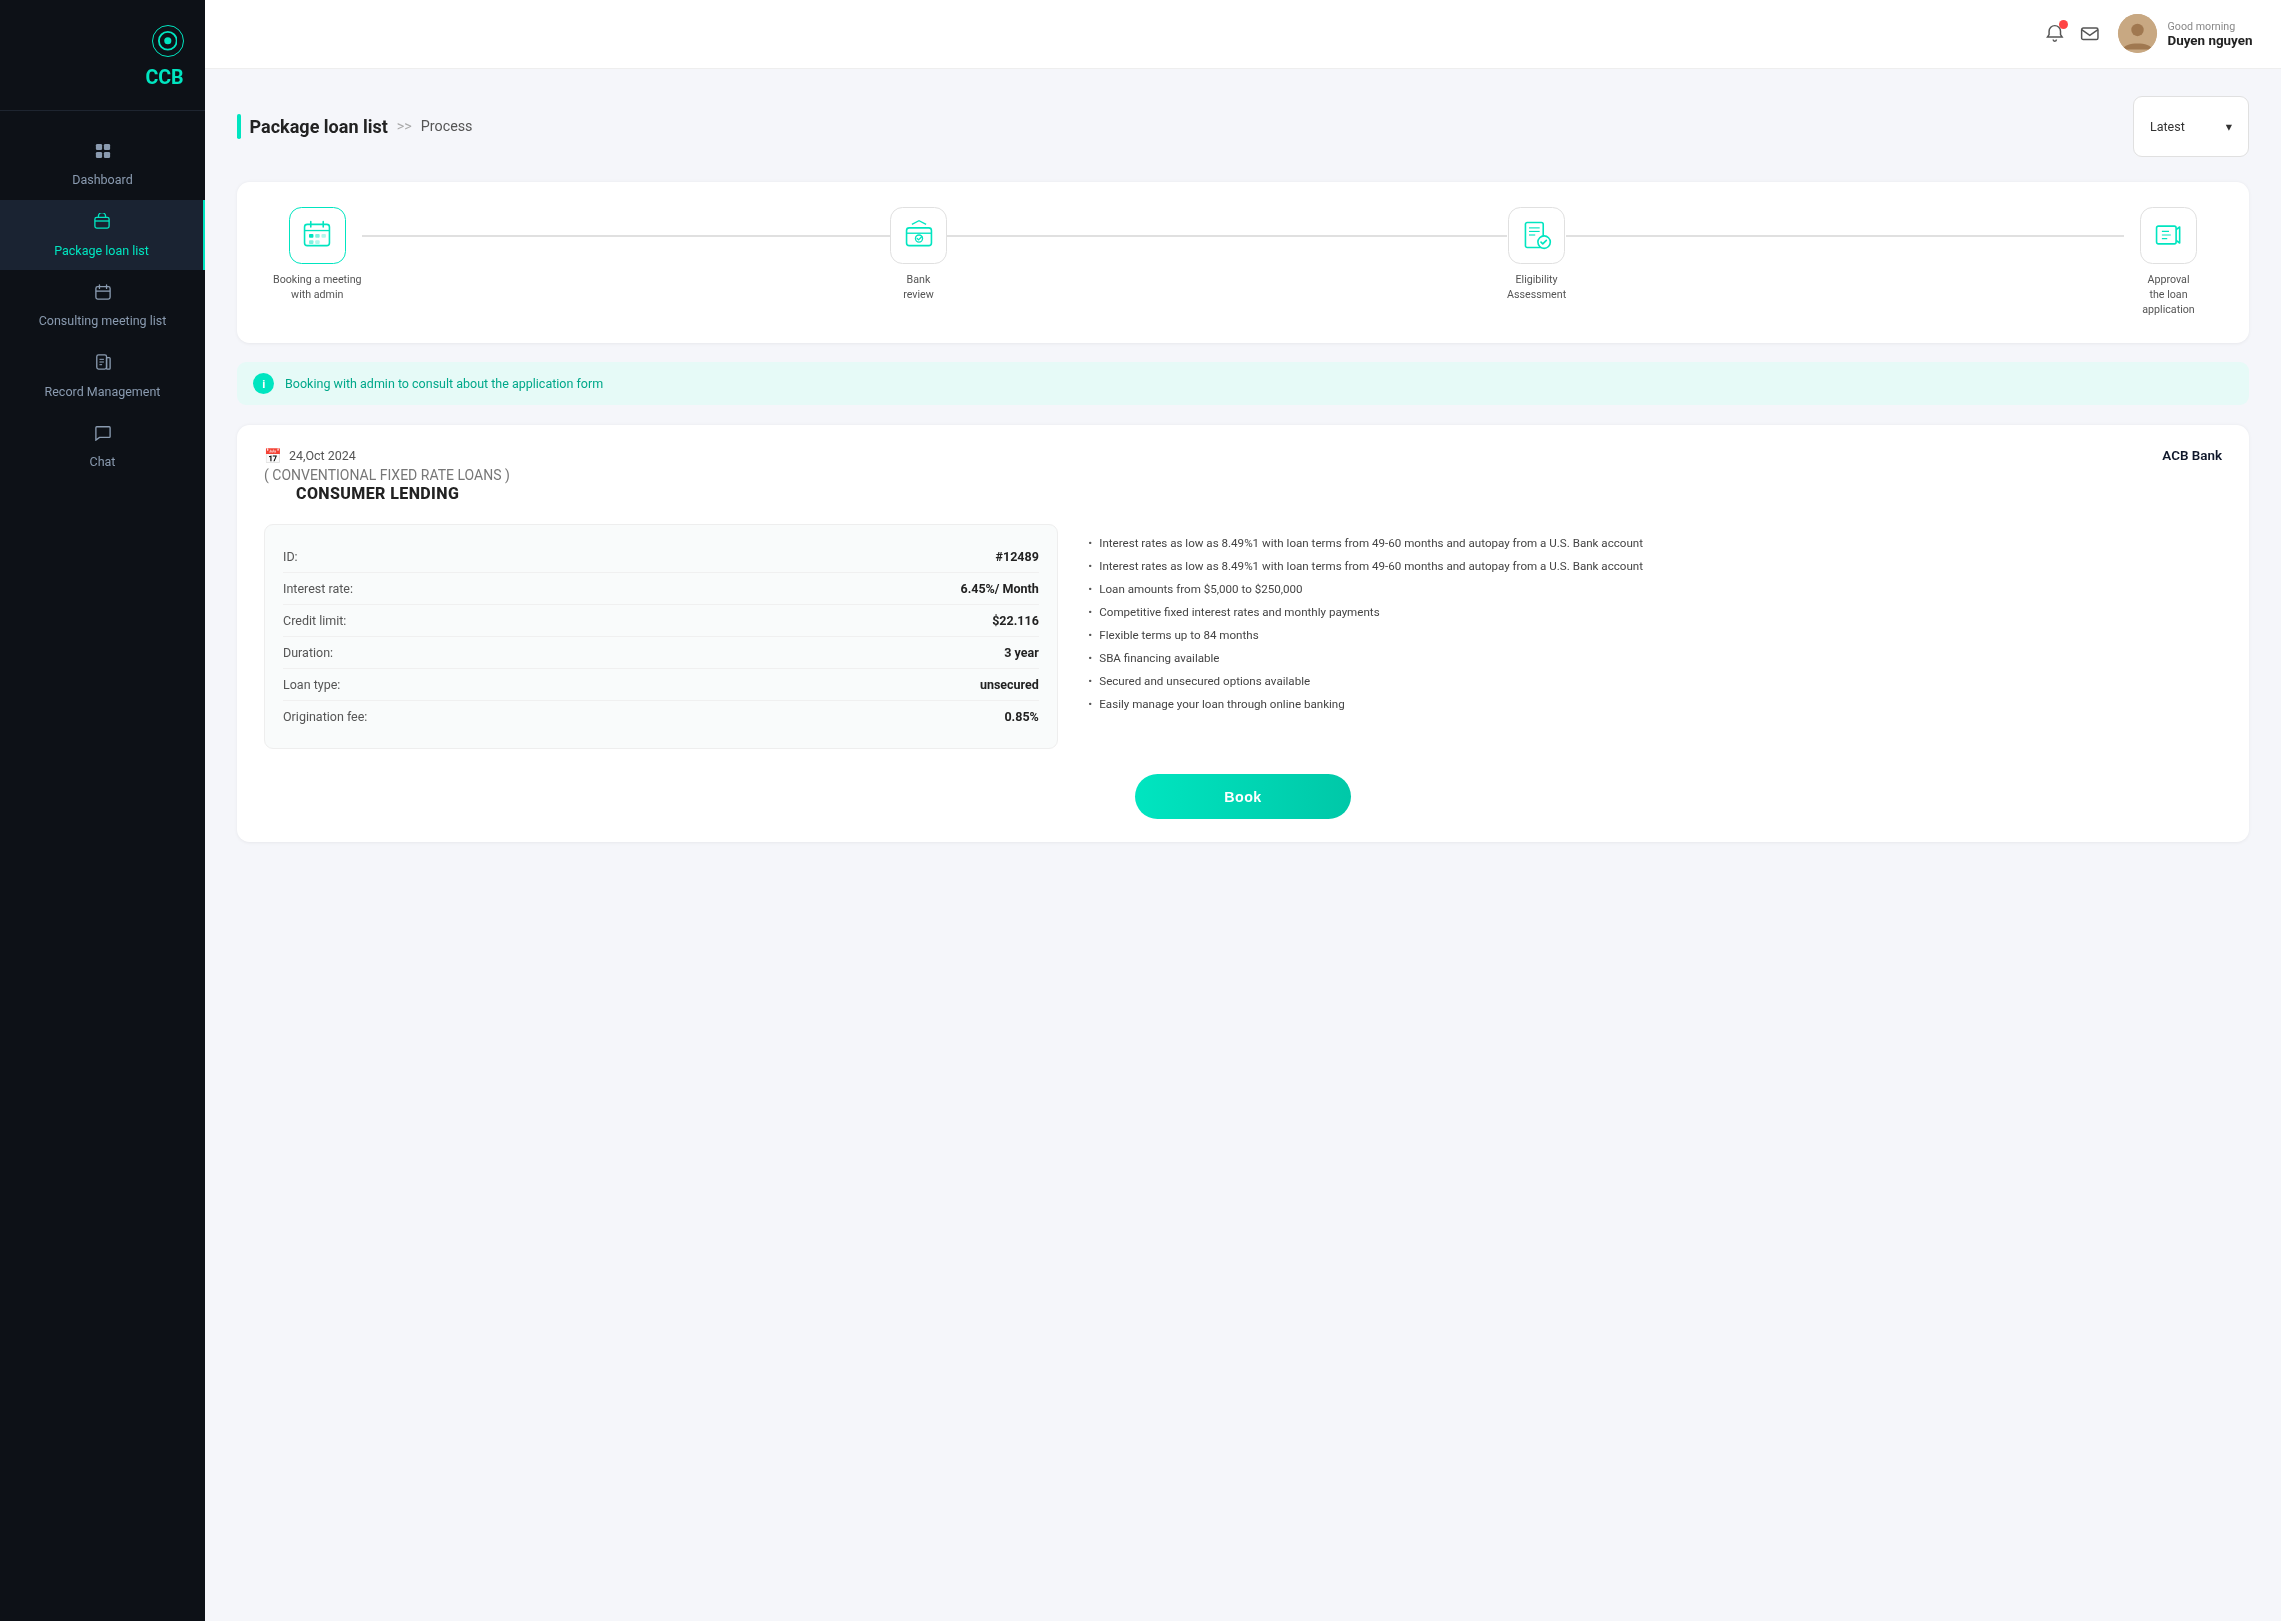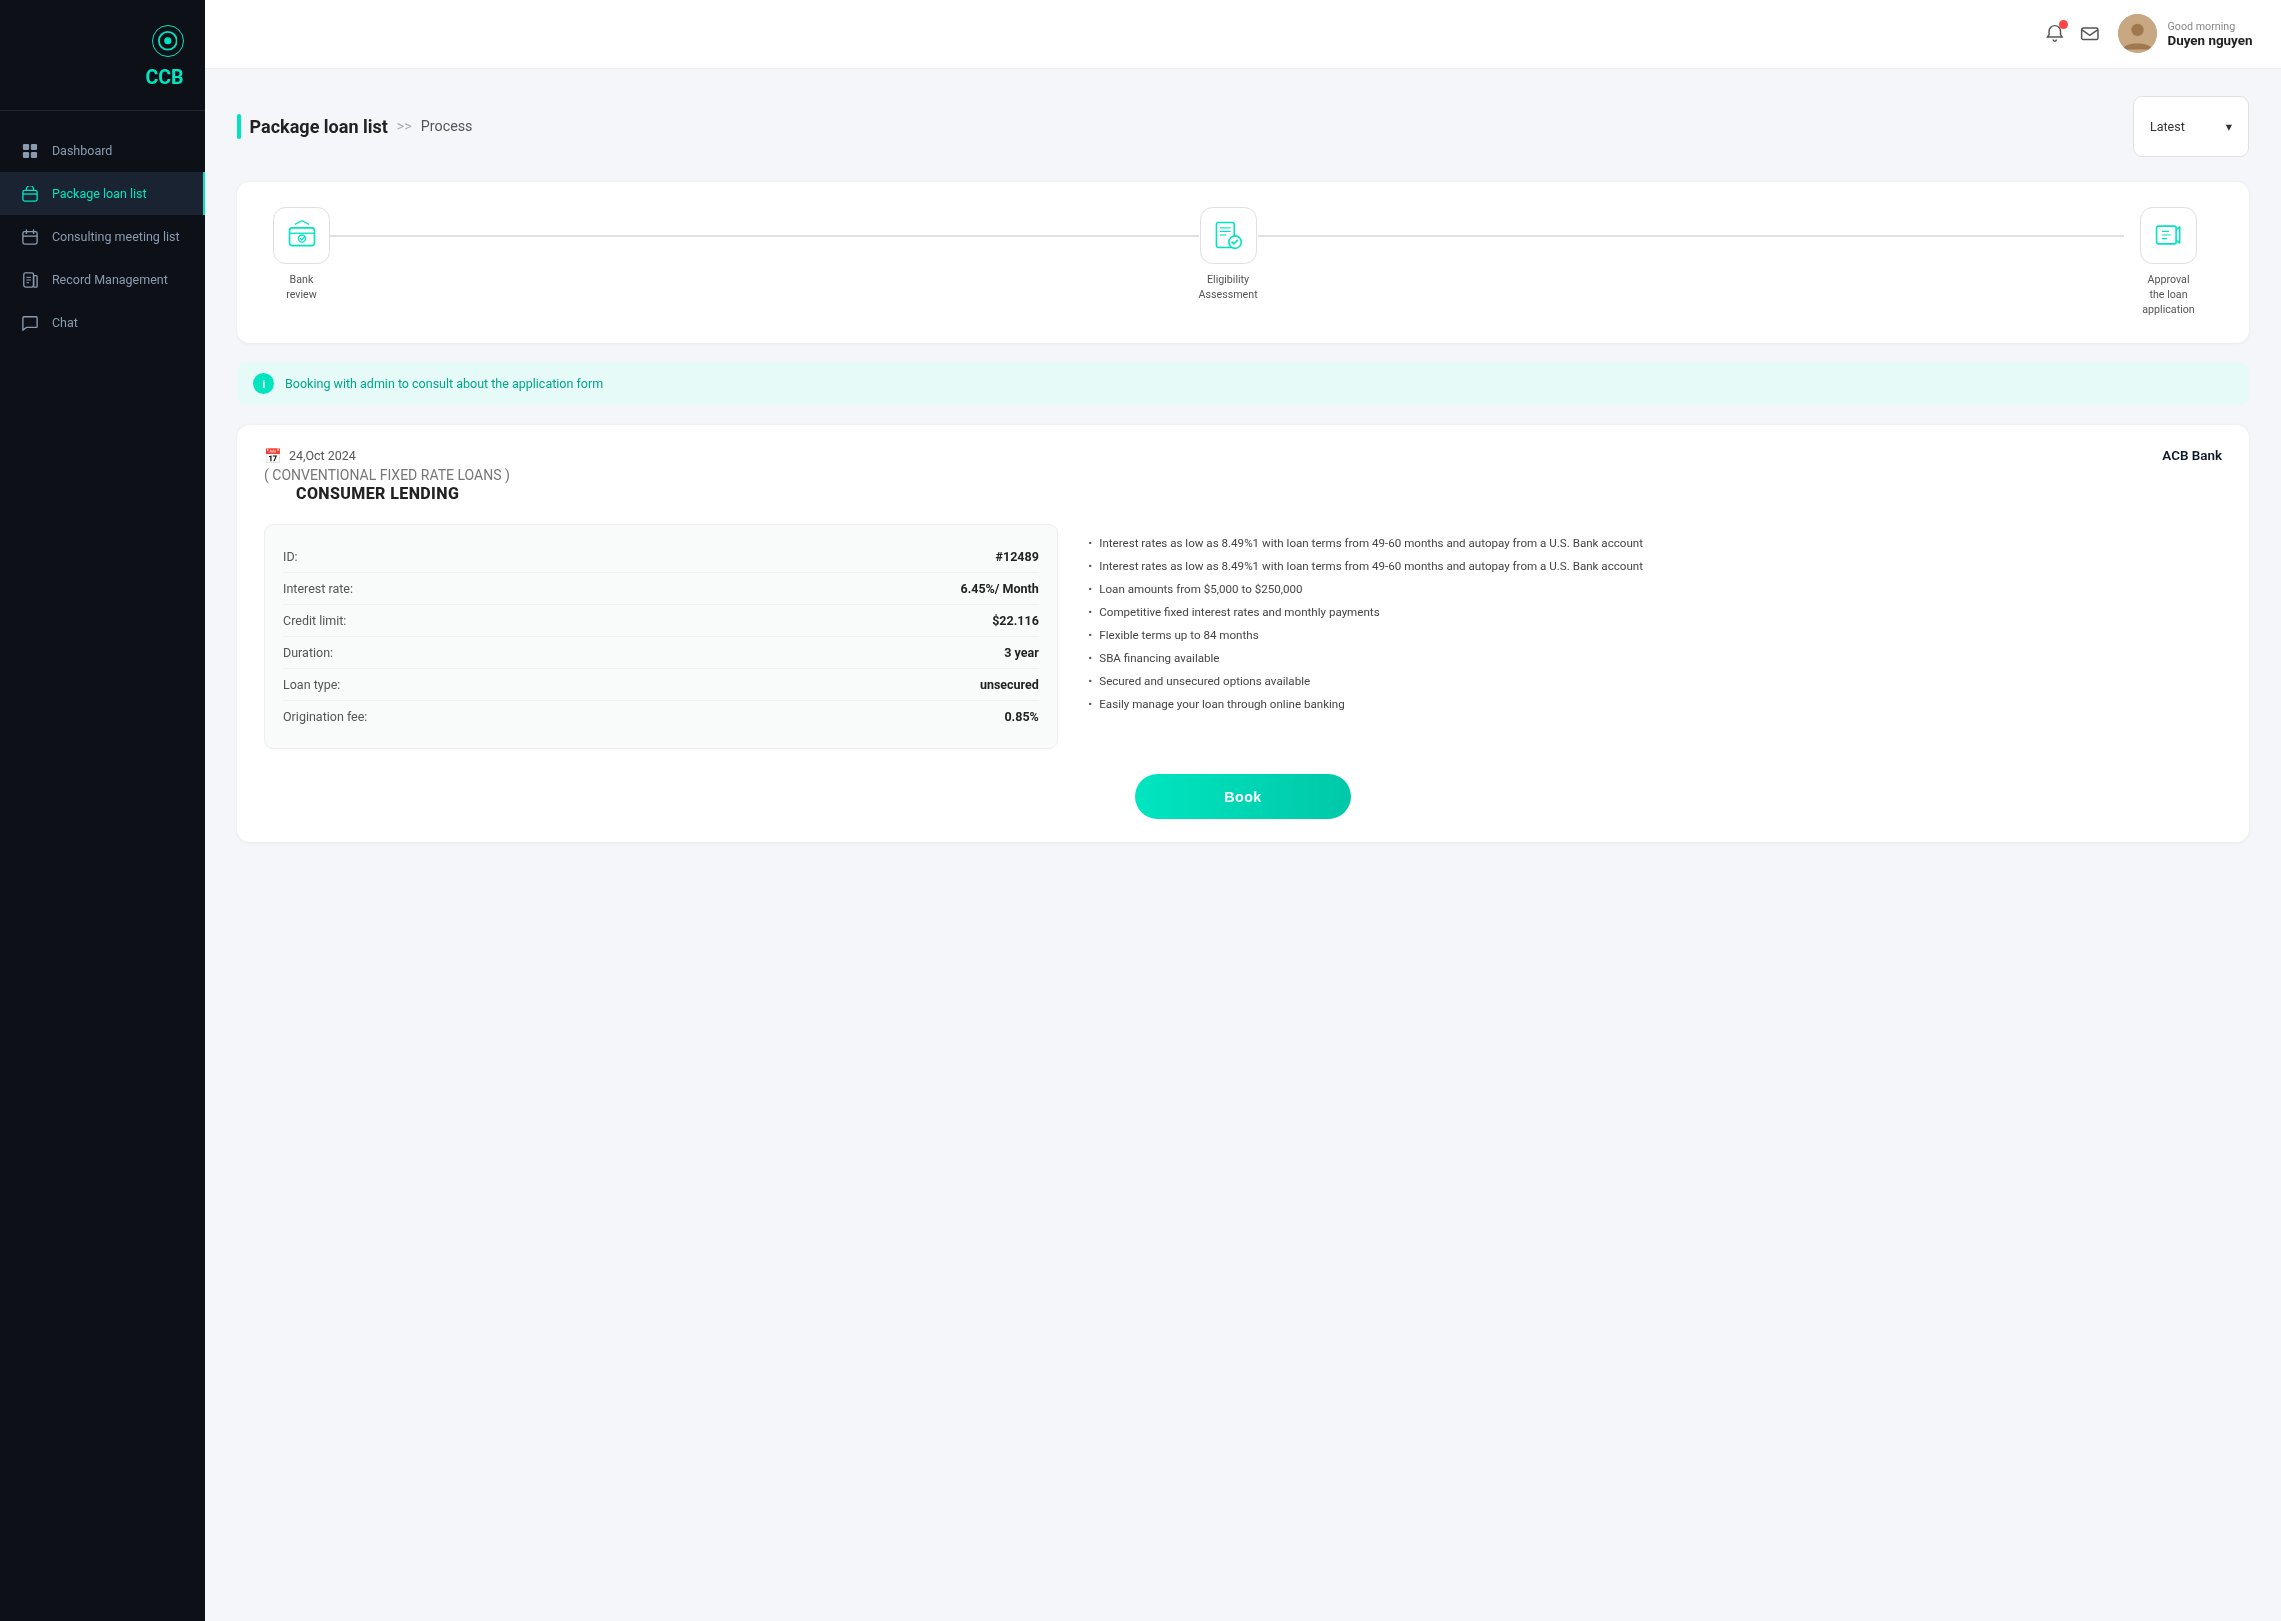--- a/index.html
+++ b/index.html
@@ -48,20 +48,21 @@
     .nav-item {
       display: flex;
       align-items: center;
       gap: 12.5px;
       padding: 12.5px 21.4px;
       cursor: pointer;
       color: #8a9bb0;
       font-size: 12.5px;
       transition: background 0.2s;
       border-radius: 0;
+      flex-direction: column;
     }
     .nav-item.active {
       background: #1a2332;
       color: #00e5c0;
       border-right: 2.7px solid #00e5c0;
     }
     .nav-icon {
       width: 18px;
       height: 18px;
       display: flex;
@@ -498,20 +499,39 @@
       </div>
       <div class="filter-dropdown">
         <span>Latest</span>
         <span>▾</span>
       </div>
     </div>
 
     <div class="steps-container">
       <div class="steps-wrapper">
 
+        <div class="step-with-line">
+          <div class="step-col">
+            <div class="step-icon-wrap active">
+              <svg width="32" height="32" viewBox="0 0 36 36" fill="none">
+                <rect x="4" y="6" width="28" height="24" rx="3" stroke="#00e5c0" stroke-width="1.8" fill="none"></rect>
+                <line x1="4" y1="13" x2="32" y2="13" stroke="#00e5c0" stroke-width="1.5"></line>
+                <line x1="11" y1="3" x2="11" y2="9" stroke="#00e5c0" stroke-width="1.8" stroke-linecap="round"></line>
+                <line x1="25" y1="3" x2="25" y2="9" stroke="#00e5c0" stroke-width="1.8" stroke-linecap="round"></line>
+                <rect x="9" y="17" width="5" height="4" rx="1" fill="#00e5c0"></rect>
+                <rect x="16" y="17" width="5" height="4" rx="1" fill="#00e5c0" opacity="0.5"></rect>
+                <rect x="23" y="17" width="5" height="4" rx="1" fill="#00e5c0" opacity="0.3"></rect>
+                <rect x="9" y="24" width="5" height="4" rx="1" fill="#00e5c0" opacity="0.5"></rect>
+                <rect x="16" y="24" width="5" height="4" rx="1" fill="#00e5c0" opacity="0.3"></rect>
+              </svg>
+            </div>
+            <div class="step-label">Booking a meeting<br>with admin</div>
+          </div>
+          <div class="step-line" style="margin: 28.5px 0 0; flex: 1;"></div>
+        </div>
 
         <div class="step-with-line">
           <div class="step-col">
             <div class="step-icon-wrap">
               <svg width="32" height="32" viewBox="0 0 36 36" fill="none">
                 <rect x="4" y="10" width="28" height="20" rx="3" stroke="#00e5c0" stroke-width="1.8" fill="none"></rect>
                 <path d="M4 16h28" stroke="#00e5c0" stroke-width="1.5"></path>
                 <circle cx="18" cy="22" r="4" stroke="#00e5c0" stroke-width="1.5" fill="none"></circle>
                 <path d="M16 22l1.5 1.5L21 20" stroke="#00e5c0" stroke-width="1.5" stroke-linecap="round" stroke-linejoin="round"></path>
                 <path d="M10 6l8-4 8 4" stroke="#00e5c0" stroke-width="1.5"></path>

